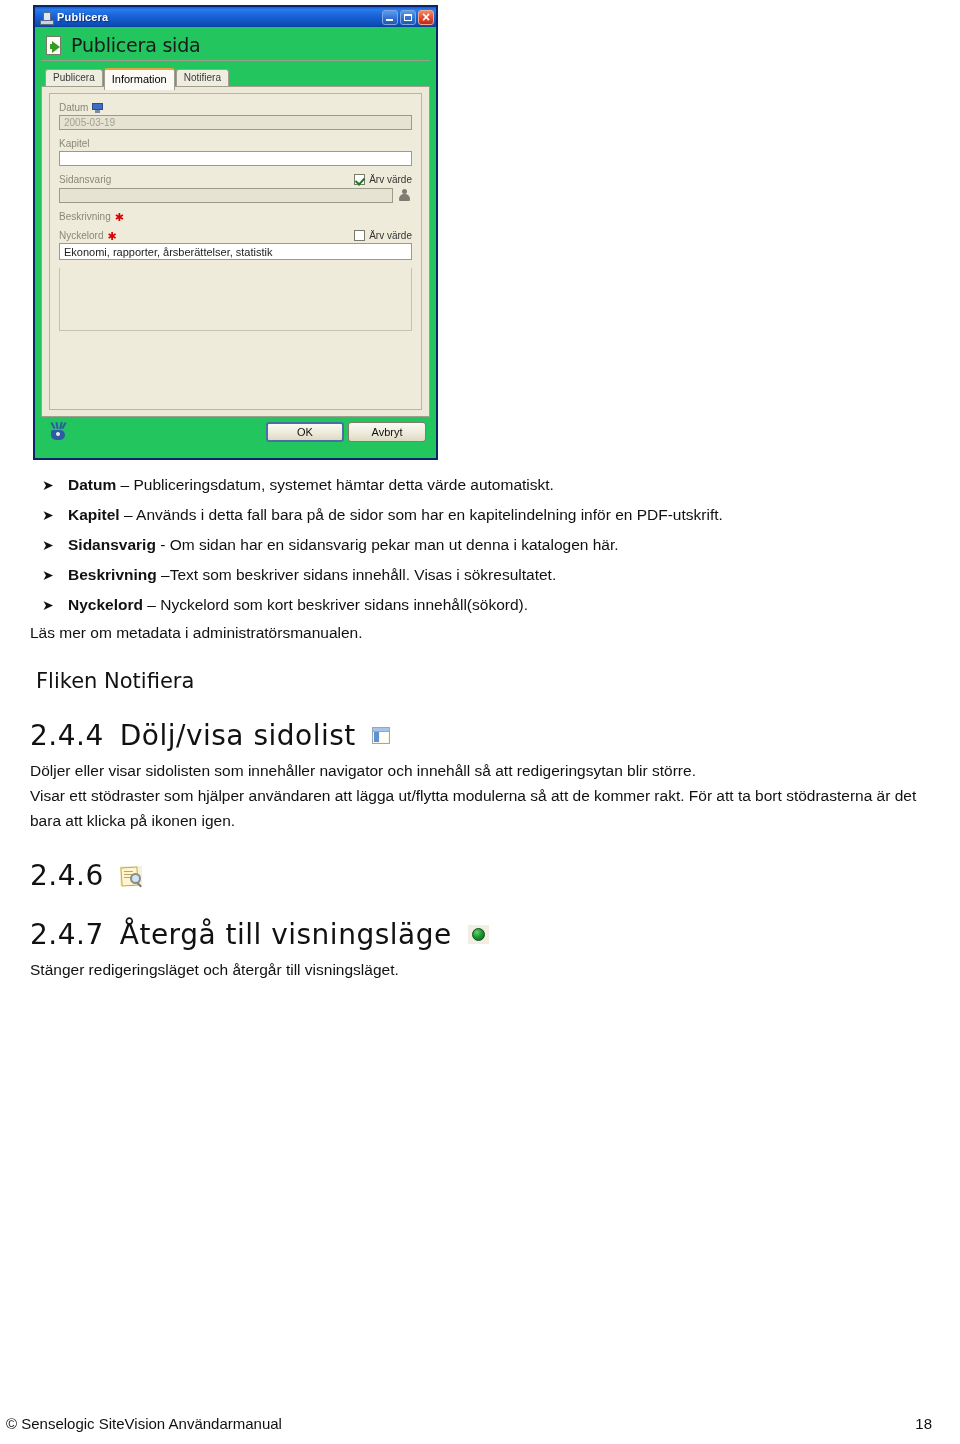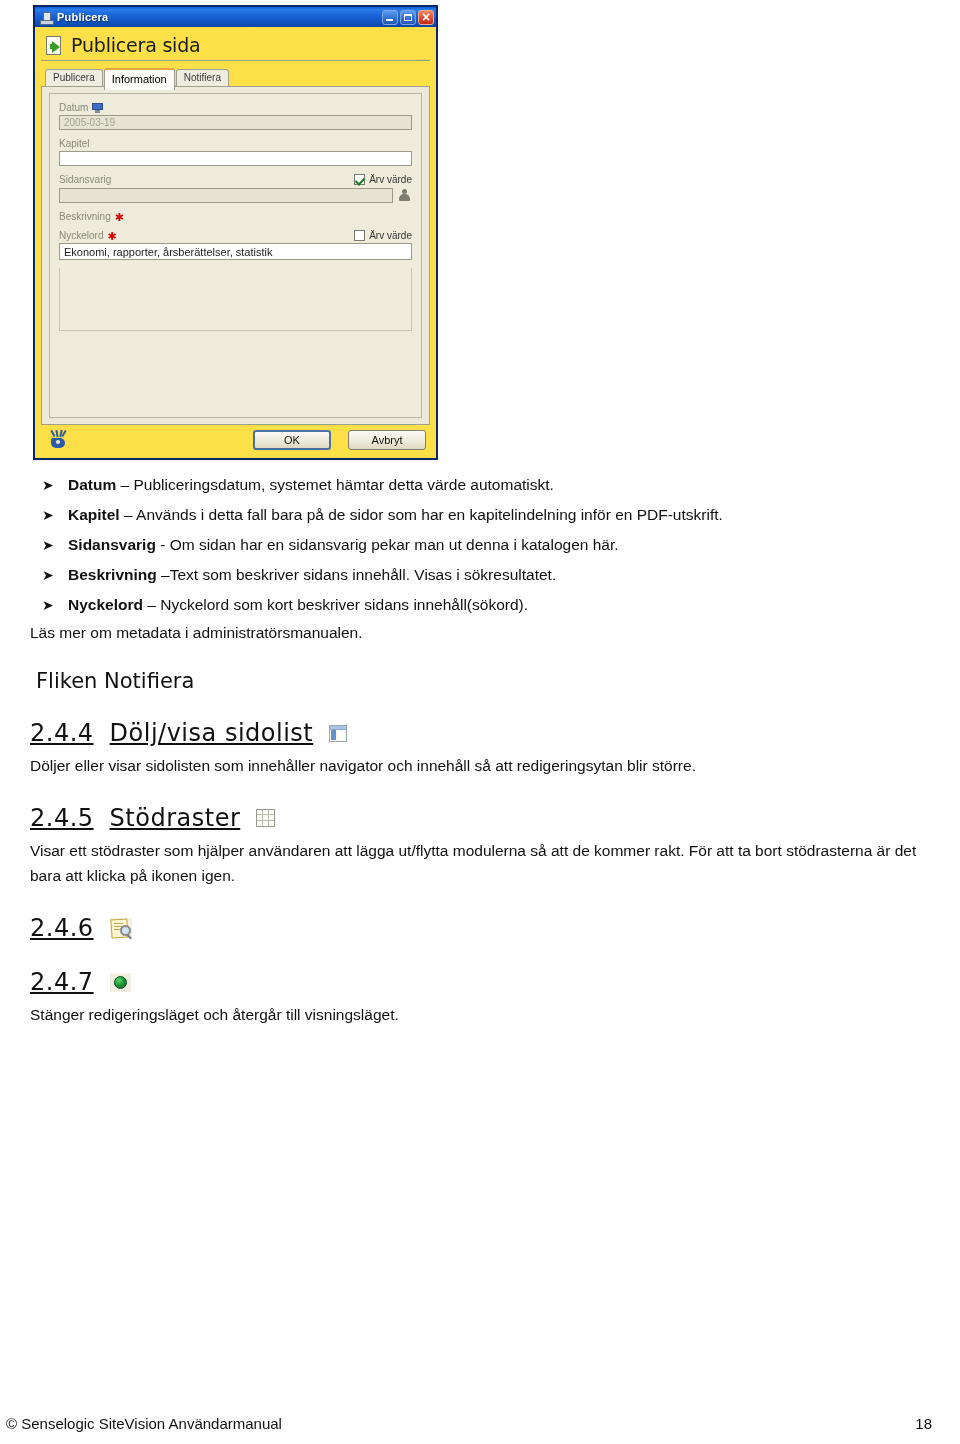--- a/index.html
+++ b/index.html
@@ -103,24 +103,24 @@
     left: 0; right: 0; top: -3px;
     text-align: center;
     color: #fff;
     font-size: 14px;
     font-weight: bold;
     line-height: 18px;
     font-family: "Liberation Sans", sans-serif;
   }
 
   .dlg-body {
-    padding: 5px 6px 6px 6px;
+    padding: 5px 6px 14px 6px;
     height: calc(100% - 20px);
     box-sizing: border-box;
-    background: #fde047;
+    background: #22c55e;
     display: flex;
     flex-direction: column;
   }
   .dlg-header {
     display: flex;
     align-items: center;
     gap: 6px;
     border-bottom: 1px solid #9d9b8c;
     padding: 2px 2px 4px 4px;
     margin-bottom: 5px;
@@ -333,21 +333,21 @@
     width: 2px; height: 7px;
     background: #2e5ba6;
   }
   .hand-icon .dot {
     position: absolute;
     left: 9px; top: 10px;
     width: 4px; height: 4px;
     border-radius: 50%;
     background: #eeebdb;
   }
-  .btns { display: flex; gap: 17px; }
+  .btns { display: flex; gap: 4px; }
   .btn {
     min-width: 78px;
     height: 20px;
     border: 1px solid #7f7d6e;
     border-radius: 3px;
     background: linear-gradient(to bottom, #fbfaf4, #ece9d8 60%, #ded9c3);
     font-size: 11px;
     color: #111;
     display: flex;
     align-items: center;
@@ -392,30 +392,29 @@
 
   .h-fliken {
     font-size: 21px;
     color: #111;
     padding-left: 36px;
     margin: 24px 0 16px 0;
     font-family: "DejaVu Sans", sans-serif;
     font-weight: normal;
   }
   .h2 {
-    font-size: 24px;
+    font-size: 28px;
     color: #111;
     padding-left: 30px;
     margin: 26px 0 6px 0;
     font-family: "DejaVu Sans", sans-serif;
     font-weight: normal;
     display: flex;
     align-items: center;
     letter-spacing: 0.5px;
-    text-decoration: underline;
   }
   .h2 .num { margin-right: 16px; }
   .h2 .ttl { margin-right: 16px; }
 
   
   .ico-sidolist {
     width: 18px; height: 17px;
     background: #fdf6e3;
     border: 1px solid #9aa7b8;
     box-sizing: border-box;
@@ -667,51 +666,37 @@
     <span class="num">2.4.4</span>
     <span class="ttl">Dölj/visa sidolist</span>
     <span class="ico-sidolist">
       <span class="top"></span>
         <span class="left"></span>
         <span class="right"></span>
     </span>
   </h2>
   <p class="para">Döljer eller visar sidolisten som innehåller navigator och innehåll så att redigeringsytan blir större.</p>
 
-  <h2 class="h2">
-    <span class="num">2.4.5</span>
-    <span class="ttl">Stödraster</span>
-    <span class="ico-grid">
-      <i></i>
-        <i></i>
-        <i></i>
-        <i></i>
-        <i></i>
-        <i></i>
-        <i></i>
-        <i></i>
-        <i></i>
-    </span>
-  </h2>
   <p class="para">Visar ett stödraster som hjälper användaren att lägga ut/flytta modulerna så att de kommer rakt. För att ta bort stödrasterna är det bara att klicka på ikonen igen.</p>
 
   <h2 class="h2">
     <span class="num">2.4.6</span>
     <span class="ico-preview">
       <span class="sheet"></span>
       <span class="ln" style="top:5px;"></span>
       <span class="ln" style="top:8px;"></span>
       <span class="ln" style="top:11px;"></span>
       <span class="lens"></span>
       <span class="handle"></span>
     </span>
   </h2>
 
   <h2 class="h2">
     <span class="num">2.4.7</span>
+    <span class="ttl">Återgå till visningsläge</span>
     <span class="ico-globe">
         <span class="ball"></span>
       </span>
   </h2>
   <p class="para">Stänger redigeringsläget och återgår till visningsläget.</p>
 
 </div>
 
 <div class="footer">
   <span>© Senselogic SiteVision Användarmanual</span>

